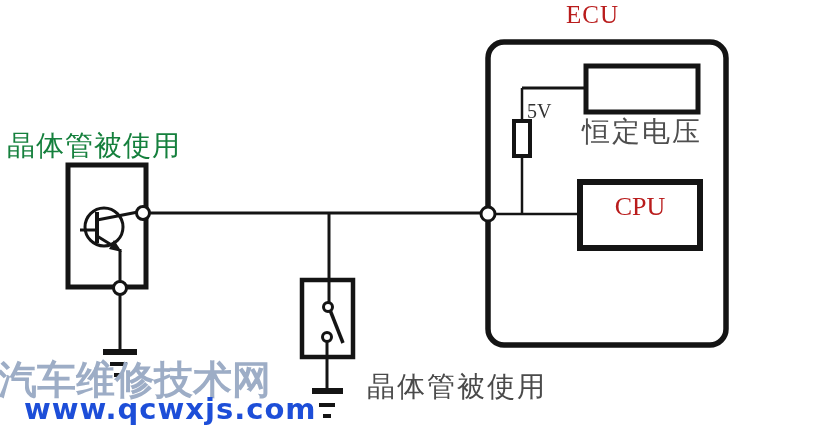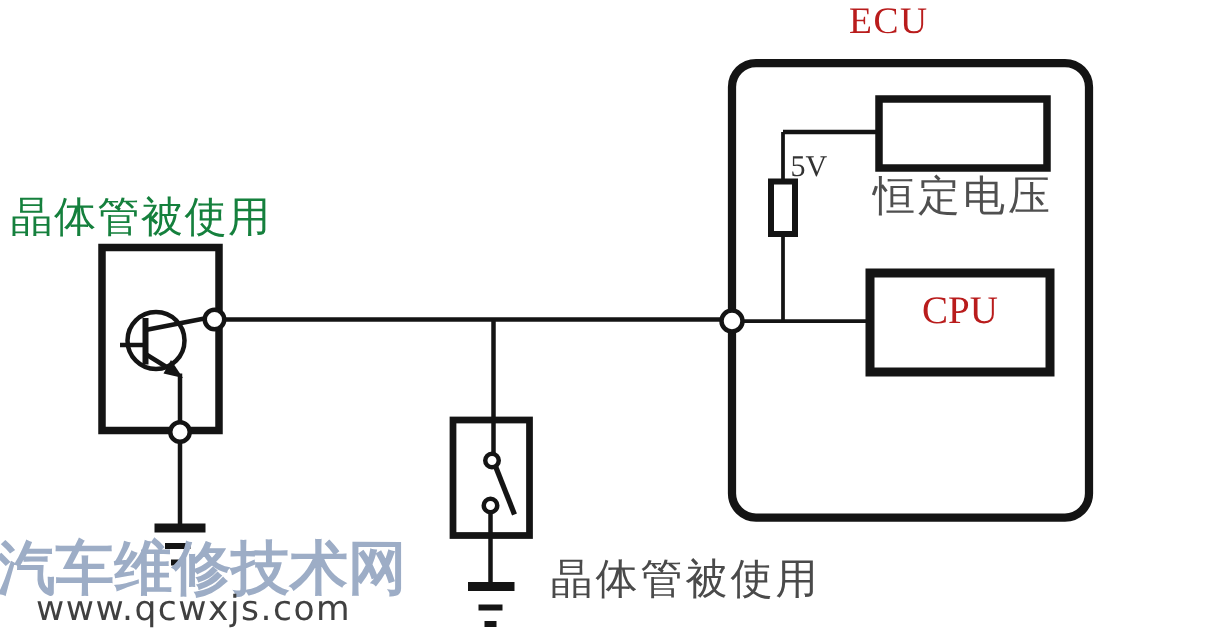--- a/index.html
+++ b/index.html
@@ -31,22 +31,22 @@
   .lbl-switch{left:367px;top:373px;font-size:28px;letter-spacing:2px;color:#4a4a4a;}
   .wm-cn{
     position:absolute;left:-2px;top:359px;
     font-family:"DejaVu Sans","Liberation Sans",sans-serif;
     font-weight:700;font-size:39px;line-height:1.1;
     color:#9dadc6;letter-spacing:0px;
   }
   .wm-url{
     position:absolute;left:24px;top:394px;
     font-family:"DejaVu Sans","Liberation Sans",sans-serif;
-    font-weight:400;font-size:23px;line-height:1.1;
-    color:#404040;letter-spacing:1px;
+    font-weight:700;font-size:29px;line-height:1.1;
+    color:#1d4ed8;letter-spacing:1px;
   }
 </style>
 </head>
 <body>
 
 <div class="stage">
 
   <svg width="815" height="427" viewBox="0 0 815 427">
 
     <g>

